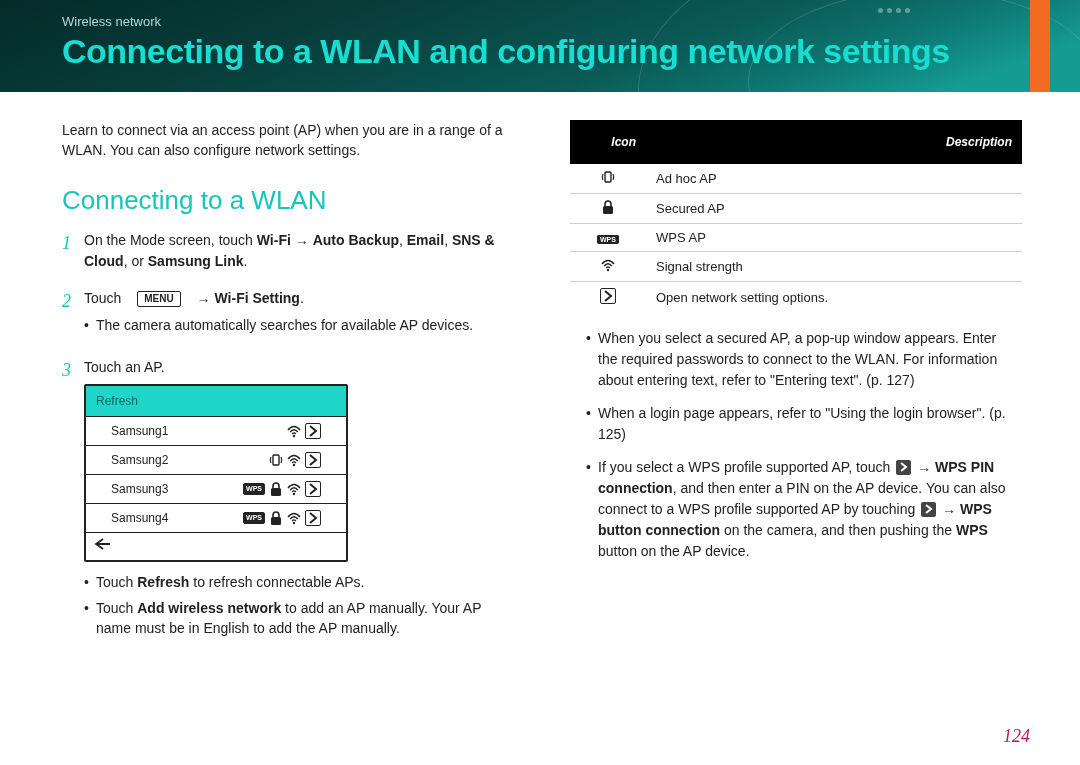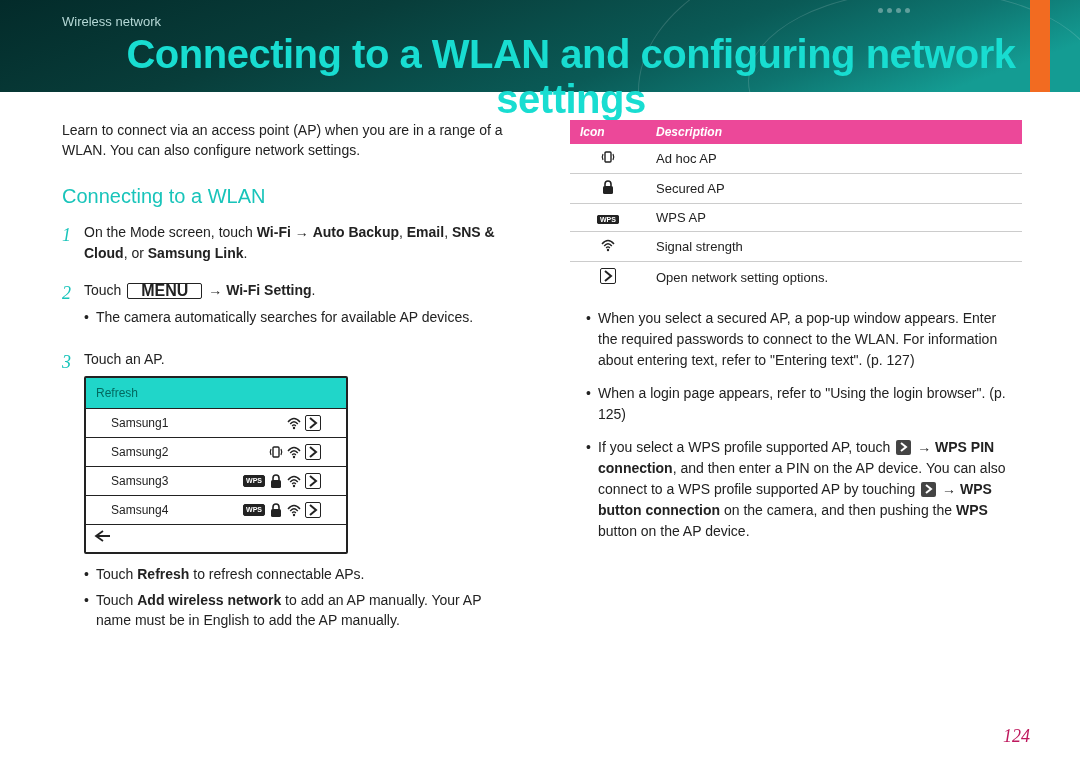--- a/index.html
+++ b/index.html
@@ -55,40 +55,39 @@
     top: 14px;
     left: 62px;
     color: #b5d8d6;
     font-size: 13px;
   }
   .page-title {
     position: absolute;
     top: 32px;
     left: 62px;
     color: #18ddd1;
-    font-size: 40px;
+    font-size: 34px;
     font-weight: 700;
     letter-spacing: -0.5px;
     font-family: "Segoe UI", "Helvetica Neue", Arial, sans-serif;
     font-stretch: condensed;
-    text-align: center;
   }
   .content {
     position: absolute;
     top: 120px;
     left: 62px;
     width: 960px;
     display: flex;
     gap: 56px;
   }
   .col { flex: 1; min-width: 0; }
   .intro { line-height: 1.45; margin-bottom: 24px; }
   .section-h {
     color: #18c4ba;
-    font-size: 20px;
+    font-size: 26px;
     font-weight: 400;
     margin-bottom: 14px;
   }
   .step { display: flex; margin-bottom: 16px; line-height: 1.5; }
   .step-num {
     flex: 0 0 22px;
     color: #18c4ba;
     font-size: 18px;
     font-family: Georgia, "Times New Roman", serif;
     font-style: italic;
@@ -97,27 +96,27 @@
   .step-body { flex: 1; }
   b.ui { font-weight: 700; }
   .sub-bullets { margin: 6px 0 0 0; padding: 0; list-style: none; }
   .sub-bullets li { padding-left: 12px; position: relative; margin-bottom: 6px; line-height:1.45;}
   .sub-bullets li::before { content: "•"; position: absolute; left: 0; top: 0; }
 
   .menu-pill {
     display: inline-block;
     border: 1px solid #222;
     border-radius: 2px;
-    padding: 0 13px;
-    font-size: 16px;
+    padding: 0 6px;
+    font-size: 10px;
     font-weight: 700;
     line-height: 14px;
     vertical-align: middle;
     background: #fff;
-    margin: 0 2px;
+    margin: 0 12px;
   }
   .chev-icon {
     display: inline-flex;
     align-items: center;
     justify-content: center;
     width: 15px;
     height: 15px;
     background: #444;
     border-radius: 2px;
     vertical-align: -2px;
@@ -171,24 +170,24 @@
   }
 
   
   .icon-table {
     width: 100%;
     border-collapse: collapse;
     font-size: 13px;
     margin-bottom: 14px;
   }
   .icon-table th {
-    background: #ec4899;
+    background: #000000;
     color: #fff;
-    text-align: left;
-    padding: 5px 10px;
+    text-align: right;
+    padding: 15px 10px;
     font-weight: 600;
     font-style: italic;
     font-size: 12px;
   }
   .icon-table td {
     border-bottom: 1px solid #ccc;
     padding: 6px 10px;
     vertical-align: middle;
   }
   .icon-table tr:last-child td{border-bottom:none;}

